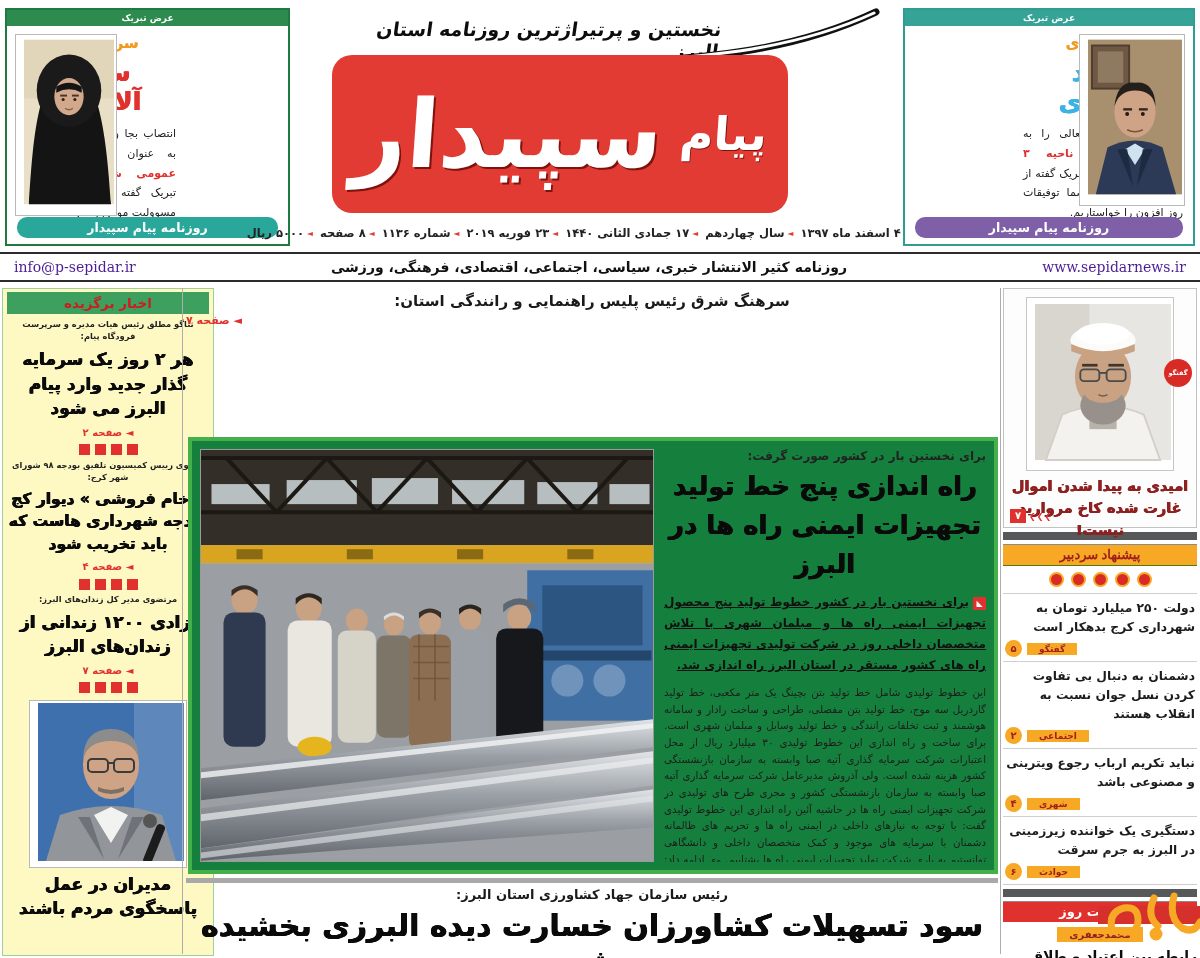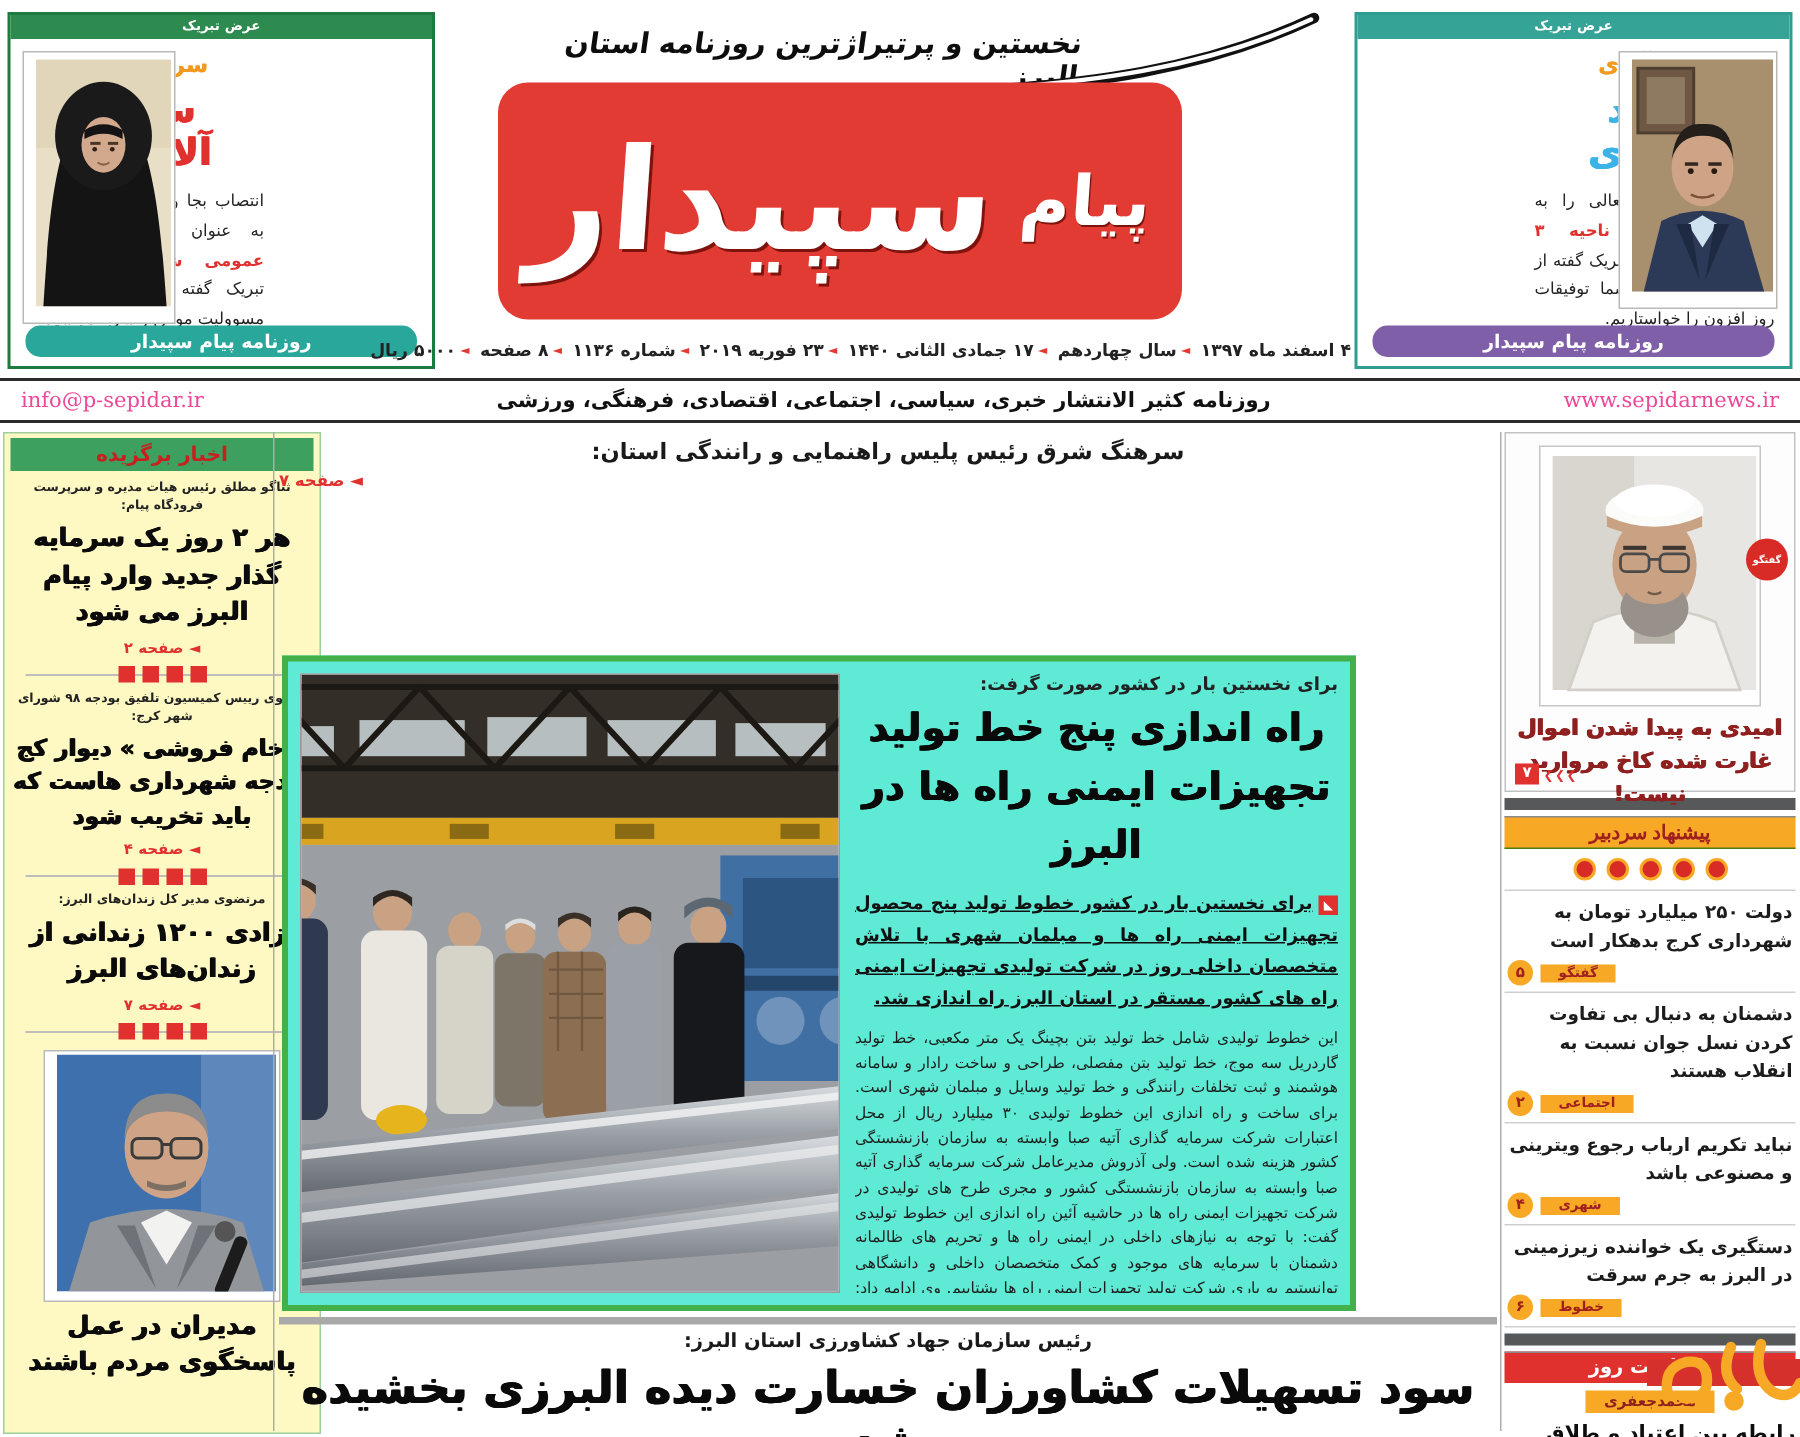--- a/index.html
+++ b/index.html
@@ -38,21 +38,21 @@
   .mast-red .t2{font-size:94px;color:#fff;font-weight:bold;transform:skewX(-4deg);
                 text-shadow:2px 2px 0 #7e120d;letter-spacing:-2px;}
   .dateline{left:305px;top:226px;width:590px;display:flex;flex-wrap:nowrap;justify-content:center;
             gap:7px;font-size:11.5px;font-weight:bold;color:#222;white-space:nowrap;}
   .dl-seg::before{content:"◄ ";color:#e23b33;font-size:8px;vertical-align:1px;}
 
   
   .info-bar{left:0;top:252px;width:1200px;height:30px;border-top:2px solid #2b2b2b;
             border-bottom:2px solid #2b2b2b;display:flex;align-items:center;
             justify-content:space-between;box-sizing:border-box;padding:0 14px;}
-  .info-url{direction:ltr;font-family:"DejaVu Serif",serif;font-size:14px;color:#ec4899;}
+  .info-url{direction:ltr;font-family:"DejaVu Serif",serif;font-size:14px;color:#4c1d95;}
   .info-desc{font-size:14px;color:#111;font-weight:bold;}
 
   
   .sidebar{left:2px;top:288px;width:212px;height:668px;background:#fef9c3;
            border:1.5px solid #9ccf9c;box-sizing:border-box;padding:3px 4px;overflow:hidden;}
   .sb-header{background:#3da05f;height:22px;line-height:22px;text-align:center;
              color:#c81f1f;font-size:13.5px;font-weight:bold;margin-bottom:4px;}
   .sb-kicker{font-size:8.3px;font-weight:bold;color:#222;text-align:center;line-height:1.5;margin-top:3px;}
   .sb-headline{font-size:17px;line-height:1.45;text-align:center;color:#0b0b0b;margin-top:4px;}
   .sb-page{font-size:10px;font-weight:bold;color:#e0312e;text-align:center;margin-top:6px;}
@@ -65,22 +65,22 @@
   .vrule{width:1px;background:#adadad;top:288px;height:666px;}
 
   
   .lead-story{left:186px;top:292px;width:812px;}
   .ls-kicker{font-size:15px;font-weight:bold;text-align:center;color:#1a1a1a;}
   .ls-headline{font-size:41px;line-height:1.15;text-align:center;color:#0a0a0a;margin-top:8px;
                letter-spacing:-.5px;}
   .ls-page{font-size:11px;font-weight:bold;color:#e0312e;text-align:left;margin-top:4px;}
 
   
-  .green-box{left:188px;top:437px;width:716px;height:437px;border:4px solid #43b049;
-             box-sizing:border-box;background:#5eead4;padding:8px;display:flex;flex-direction:row;gap:10px;}
+  .green-box{left:188px;top:437px;width:810px;height:437px;border:4px solid #43b049;
+             box-sizing:border-box;background:#15803d;padding:8px;display:flex;flex-direction:row;gap:10px;}
   .ga-text{width:322px;flex:none;overflow:hidden;}
   .ga-kicker{font-size:12px;font-weight:bold;color:#222;text-align:right;}
   .ga-headline{font-size:26px;line-height:1.5;text-align:center;color:#0a0a0a;margin-top:4px;}
   .ga-lead{font-size:12px;font-weight:bold;line-height:1.75;text-align:justify;color:#111;
            text-decoration:underline;margin-top:8px;}
   .ga-lead-icon{display:inline-block;width:13px;height:13px;background:#e0312e;color:#fff;
                 font-size:8px;line-height:13px;text-align:center;margin-left:4px;text-decoration:none;}
   .ga-body{font-size:10.3px;line-height:1.62;text-align:justify;color:#1c1c1c;margin-top:8px;}
   .ga-photo{flex:1;border:1px solid #9a9a9a;overflow:hidden;background:#c7cacd;}
   .ga-photo svg{display:block;width:100%;height:100%;}
@@ -442,21 +442,21 @@
         <div class="ep-headline">نباید تکریم ارباب رجوع ویترینی و مصنوعی باشد</div>
         <div class="ep-meta">
           <span class="ep-circle">۴</span>
           <span class="ep-tag">شهری</span>
         </div>
       </div>
       <div class="ep-item">
         <div class="ep-headline">دستگیری یک خواننده زیرزمینی در البرز به جرم سرقت</div>
         <div class="ep-meta">
           <span class="ep-circle">۶</span>
-          <span class="ep-tag">خطوط</span>
+          <span class="ep-tag">حوادث</span>
         </div>
       </div>
     </div>
 
     <div class="gray-bar"></div>
 
     <div>
       <div class="dn-header">یادداشت روز</div>
       <div class="dn-author">محمدجعفری</div>
       <div class="dn-title">رابطه بین اعتیاد و طلاق چیست؟</div>

